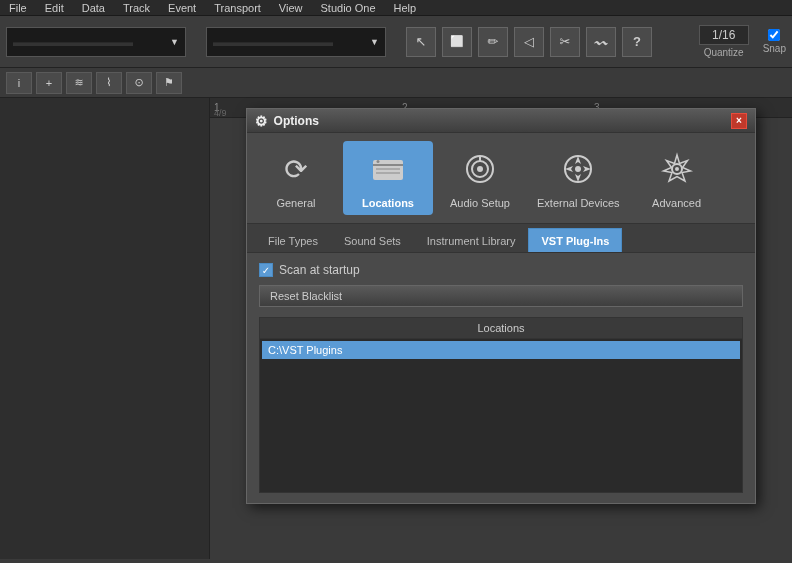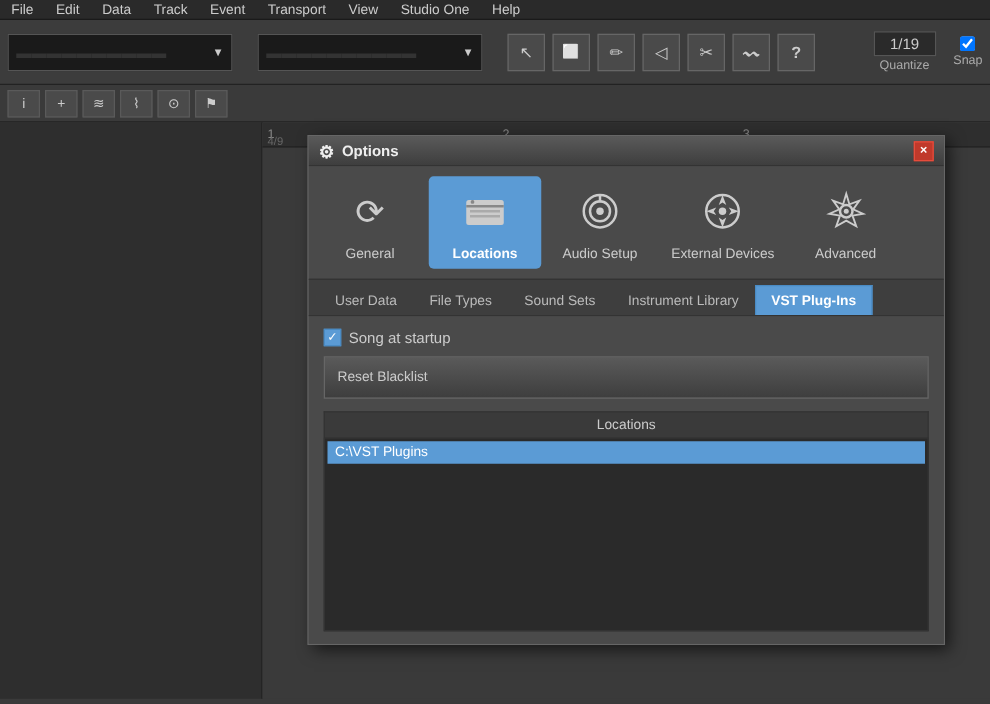--- a/index.html
+++ b/index.html
@@ -281,21 +281,21 @@
       align-items: center;
       justify-content: center;
       cursor: pointer;
       color: #fff;
       font-size: 10px;
     }
     .reset-btn {
       background: linear-gradient(to bottom, #5a5a5a, #3e3e3e);
       border: 1px solid #666;
       color: #ccc;
-      padding: 16px 10px;
+      padding: 4px 10px;
       font-size: 11px;
       cursor: pointer;
       height: 22px;
       display: flex;
       align-items: center;
     }
 
     .locations-section {
       margin-top: 10px;
     }
@@ -374,21 +374,21 @@
   <div class="tool-btn">↖</div>
   <div class="tool-btn square">⬜</div>
   <div class="tool-btn">✏</div>
   <div class="tool-btn">◁</div>
   <div class="tool-btn">✂</div>
   <div class="tool-btn">〰</div>
   <div class="tool-btn" style="font-weight:bold">?</div>
 
   <div class="quantize-area">
     <div style="display:flex;flex-direction:column;align-items:center;gap:2px">
-      <div class="quantize-box">1/19</div>
+      <div class="quantize-box">1/16</div>
       <div class="quantize-label">Quantize</div>
     </div>
     <div class="snap-area" style="display:flex;flex-direction:column;align-items:center;gap:2px;margin-left:6px">
       <input type="checkbox" checked="" style="width: 12px; height: 12px;">
       <div class="quantize-label">Snap</div>
     </div>
   </div>
 </div>
 
 <div class="track-toolbar">
@@ -470,31 +470,30 @@
                 <path d="M19 5 L21.5 13.5 L29.5 10.5 L24.5 17.5 L32.5 21 L24 22.5 L27 31 L19 26.5 L11 31 L14 22.5 L5.5 21 L13.5 17.5 L8.5 10.5 L16.5 13.5 Z" fill="none" stroke="#ccc" stroke-width="1.5"></path>
                 <circle cx="19" cy="19" r="5" fill="none" stroke="#ccc" stroke-width="2"></circle>
                 <circle cx="19" cy="19" r="2" fill="#ccc"></circle>
               </svg>
             </div>
             <span class="nav-label">Advanced</span>
           </div>
         </div>
 
         <div class="dialog-tabs">
-          <div class="tab">User Data</div>
           <div class="tab">File Types</div>
           <div class="tab">Sound Sets</div>
           <div class="tab">Instrument Library</div>
           <div class="tab active">VST Plug-Ins</div>
         </div>
 
         <div class="dialog-body">
           <div class="checkbox-row">
             <div class="checkbox">✓</div>
-            <span>Song at startup</span>
+            <span>Scan at startup</span>
           </div>
           <div class="reset-btn">Reset Blacklist</div>
 
           <div class="locations-section">
             <div class="locations-header">Locations</div>
             <div class="locations-list">
               <div class="location-item">C:\VST Plugins</div>
             </div>
           </div>
         </div>

